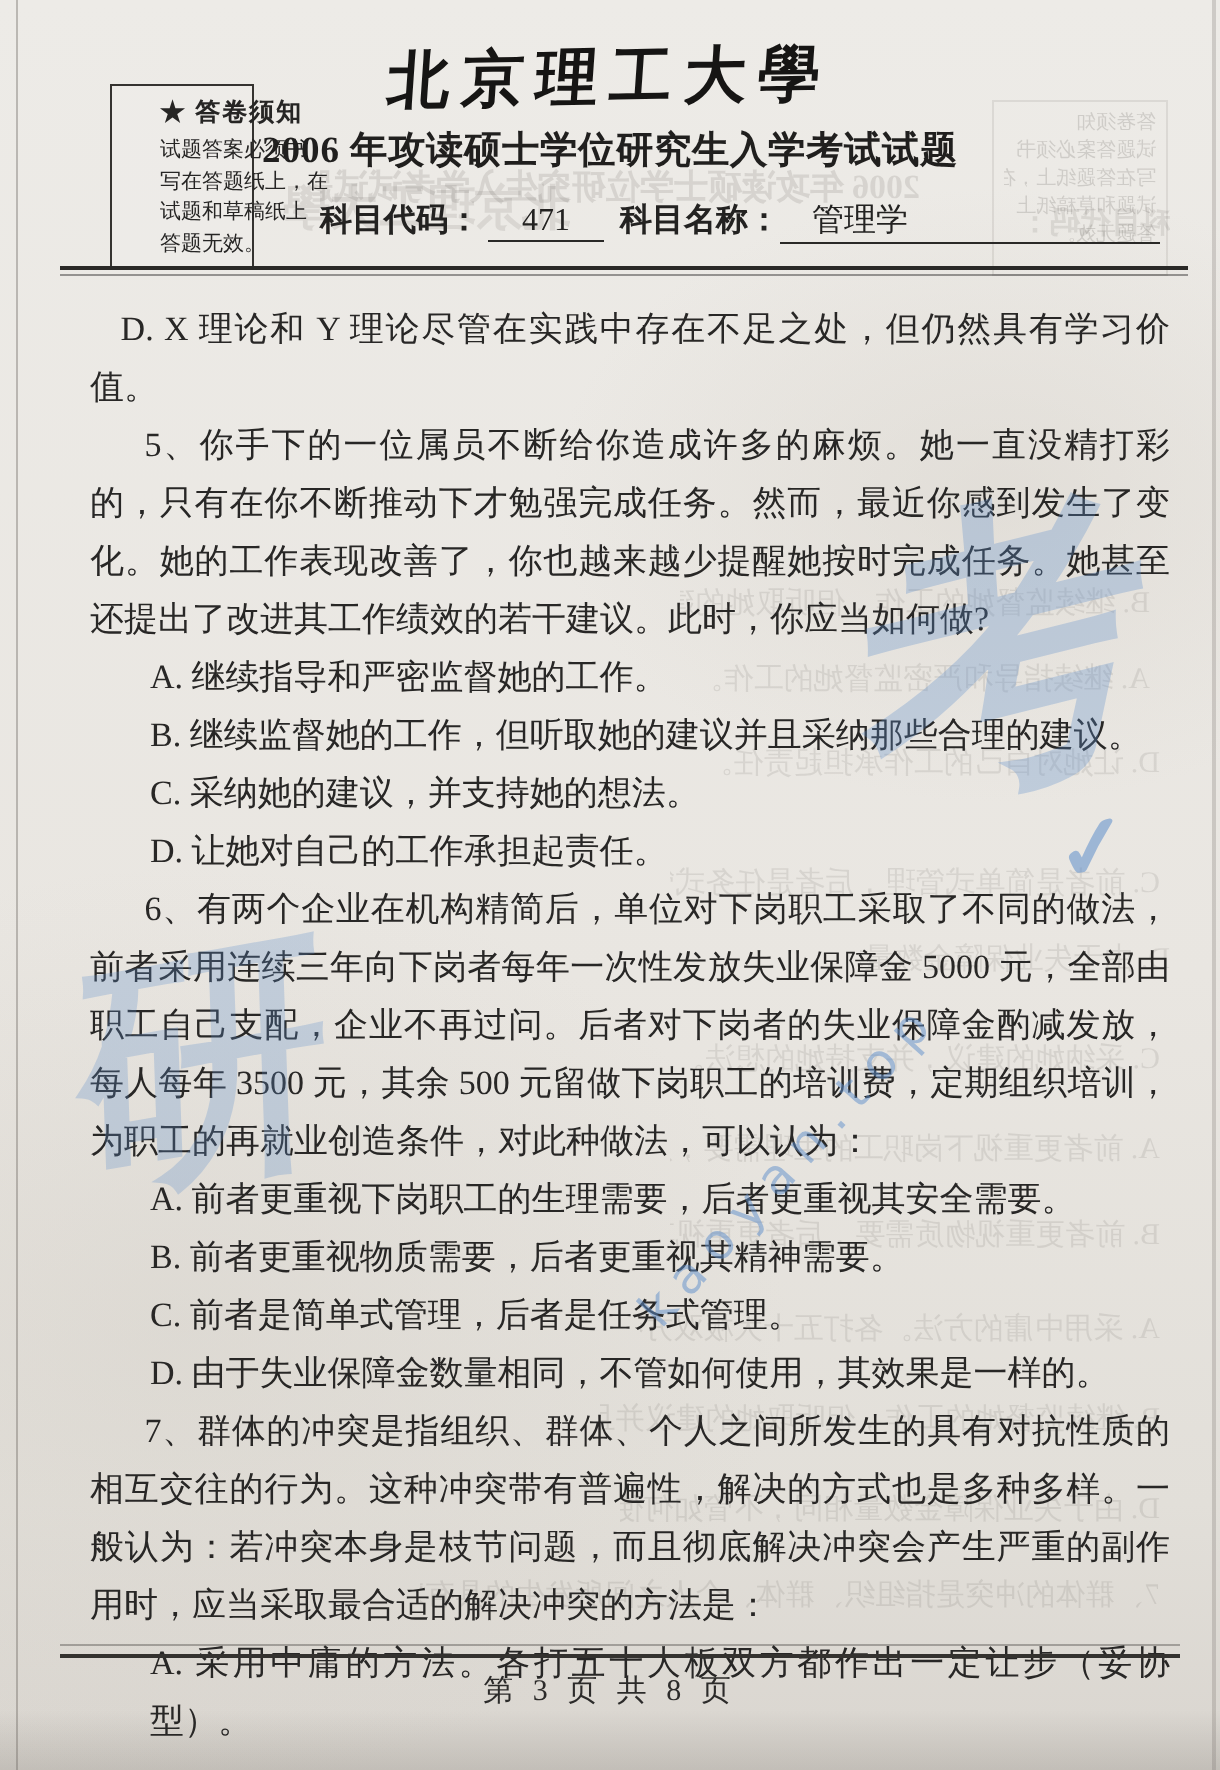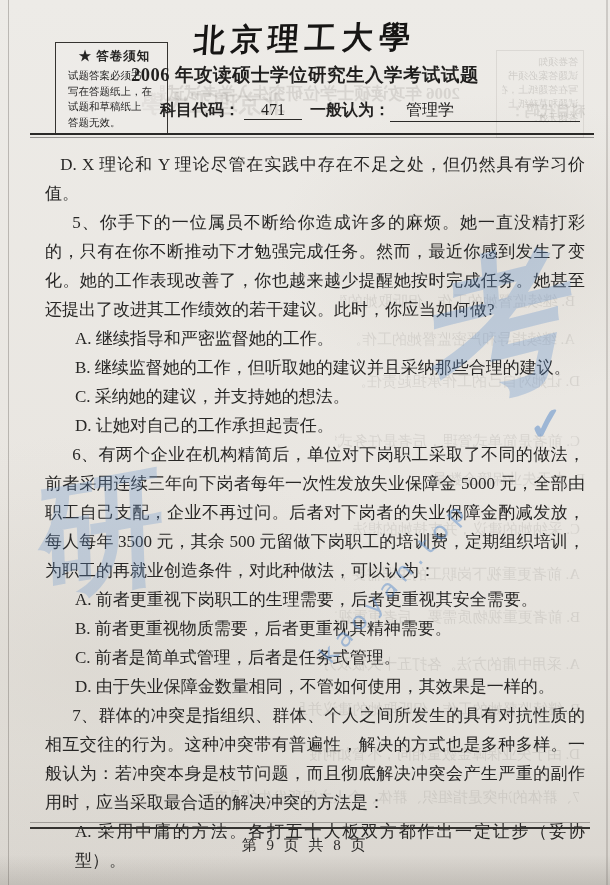--- a/index.html
+++ b/index.html
@@ -11,22 +11,22 @@
       radial-gradient(ellipse 320px 220px at 82% 28%, rgba(214,209,201,0.45), transparent 70%),
       radial-gradient(ellipse 420px 320px at 15% 75%, rgba(208,203,195,0.35), transparent 72%),
       linear-gradient(#edebe7 0%, #e9e6e1 55%, #e2dfd9 85%, #d9d5cf 100%);
   }
   .scan-edge-left{position:absolute;left:8px;top:0;bottom:0;width:1px;background:rgba(95,90,84,0.35);}
   .scan-edge-right{position:absolute;right:2px;top:0;bottom:0;width:2px;background:rgba(110,105,98,0.25);}
   .bottom-streak{position:absolute;left:0;right:0;bottom:0;height:30px;
     background:linear-gradient(rgba(0,0,0,0), rgba(115,110,102,0.22));}
 
   
-  .notice-box{position:absolute;left:55px;top:42px;width:113px;height:93px;
-    border:1.6px solid #353330;box-sizing:border-box;padding:5px 6px 0 12px;background:rgba(240,238,234,0.4);}
+  .notice-box{position:absolute;left:55px;top:42px;width:72px;height:93px;
+    border:1.6px solid #353330;box-sizing:border-box;padding:5px 6px 0 24px;background:rgba(240,238,234,0.4);}
   .notice-title{font-size:12.5px;font-weight:bold;text-align:center;letter-spacing:1px;margin-bottom:3px;white-space:nowrap;}
   .notice-line{font-size:10.5px;line-height:15.5px;text-align:justify;white-space:nowrap;}
   .uni-title{position:absolute;left:0;right:0;top:18px;text-align:center;}
   .uni-title span{display:inline-block;font-size:31px;font-weight:900;letter-spacing:6px;
     transform:skewX(-5deg) rotate(-1deg);color:#161514;}
   .subtitle{position:absolute;left:0;right:0;top:62px;text-align:center;
     font-size:18.5px;font-weight:bold;letter-spacing:0.5px;color:#201f1e;}
   .code-line{position:absolute;left:160px;top:100px;font-size:16px;font-weight:600;color:#232221;white-space:nowrap;}
   .u-short{display:inline-block;width:58px;text-align:center;border-bottom:1.7px solid #2a2927;font-weight:normal;margin:0 4px;}
   .u-long{display:inline-block;width:190px;padding-left:16px;border-bottom:1.7px solid #2a2927;font-weight:normal;box-sizing:border-box;}
@@ -104,21 +104,21 @@
     <div class="notice-line">写在答题纸上，在</div>
     <div class="notice-line">试题和草稿纸上</div>
     <div class="notice-line">答题无效。</div>
   </div>
 
   <div class="uni-title"><span>北京理工大學</span></div>
   <div class="subtitle">2006 年攻读硕士学位研究生入学考试试题</div>
 
   <div class="code-line">
     <span>科目代码：</span><span class="u-short">471</span>
-    <span>一般认为：</span><span class="u-long">管理学</span>
+    <span>科目名称：</span><span class="u-long">管理学</span>
   </div>
   <div class="header-rule"></div>
   <div class="header-rule2"></div>
 
   <div class="body-text">
     <p class="intro">D. X 理论和 Y 理论尽管在实践中存在不足之处，但仍然具有学习价值。</p>
 
     <p>5、你手下的一位属员不断给你造成许多的麻烦。她一直没精打彩的，只有在你不断推动下才勉强完成任务。然而，最近你感到发生了变化。她的工作表现改善了，你也越来越少提醒她按时完成任务。她甚至还提出了改进其工作绩效的若干建议。此时，你应当如何做?</p>
     <p class="opt">A. 继续指导和严密监督她的工作。</p>
     <p class="opt">B. 继续监督她的工作，但听取她的建议并且采纳那些合理的建议。</p>
@@ -130,20 +130,20 @@
     <p class="opt">B. 前者更重视物质需要，后者更重视其精神需要。</p>
     <p class="opt">C. 前者是简单式管理，后者是任务式管理。</p>
     <p class="opt">D. 由于失业保障金数量相同，不管如何使用，其效果是一样的。</p>
 
     <p>7、群体的冲突是指组织、群体、个人之间所发生的具有对抗性质的相互交往的行为。这种冲突带有普遍性，解决的方式也是多种多样。一般认为：若冲突本身是枝节问题，而且彻底解决冲突会产生严重的副作用时，应当采取最合适的解决冲突的方法是：</p>
     <p class="opt">A. 采用中庸的方法。各打五十大板双方都作出一定让步（妥协型）。</p>
   </div>
 
   <div class="footer-rule2"></div>
   <div class="footer-rule"></div>
-  <div class="footer-text">第 9 页 共 8 页</div>
+  <div class="footer-text">第 3 页 共 8 页</div>
 
   <div class="wm wm-char1">考</div>
   <div class="wm wm-char2">研</div>
   <div class="wm wm-check">✓</div>
   <div class="wm wm-site">kaoyan.top</div>
 
 </div>
 
 </body></html>

